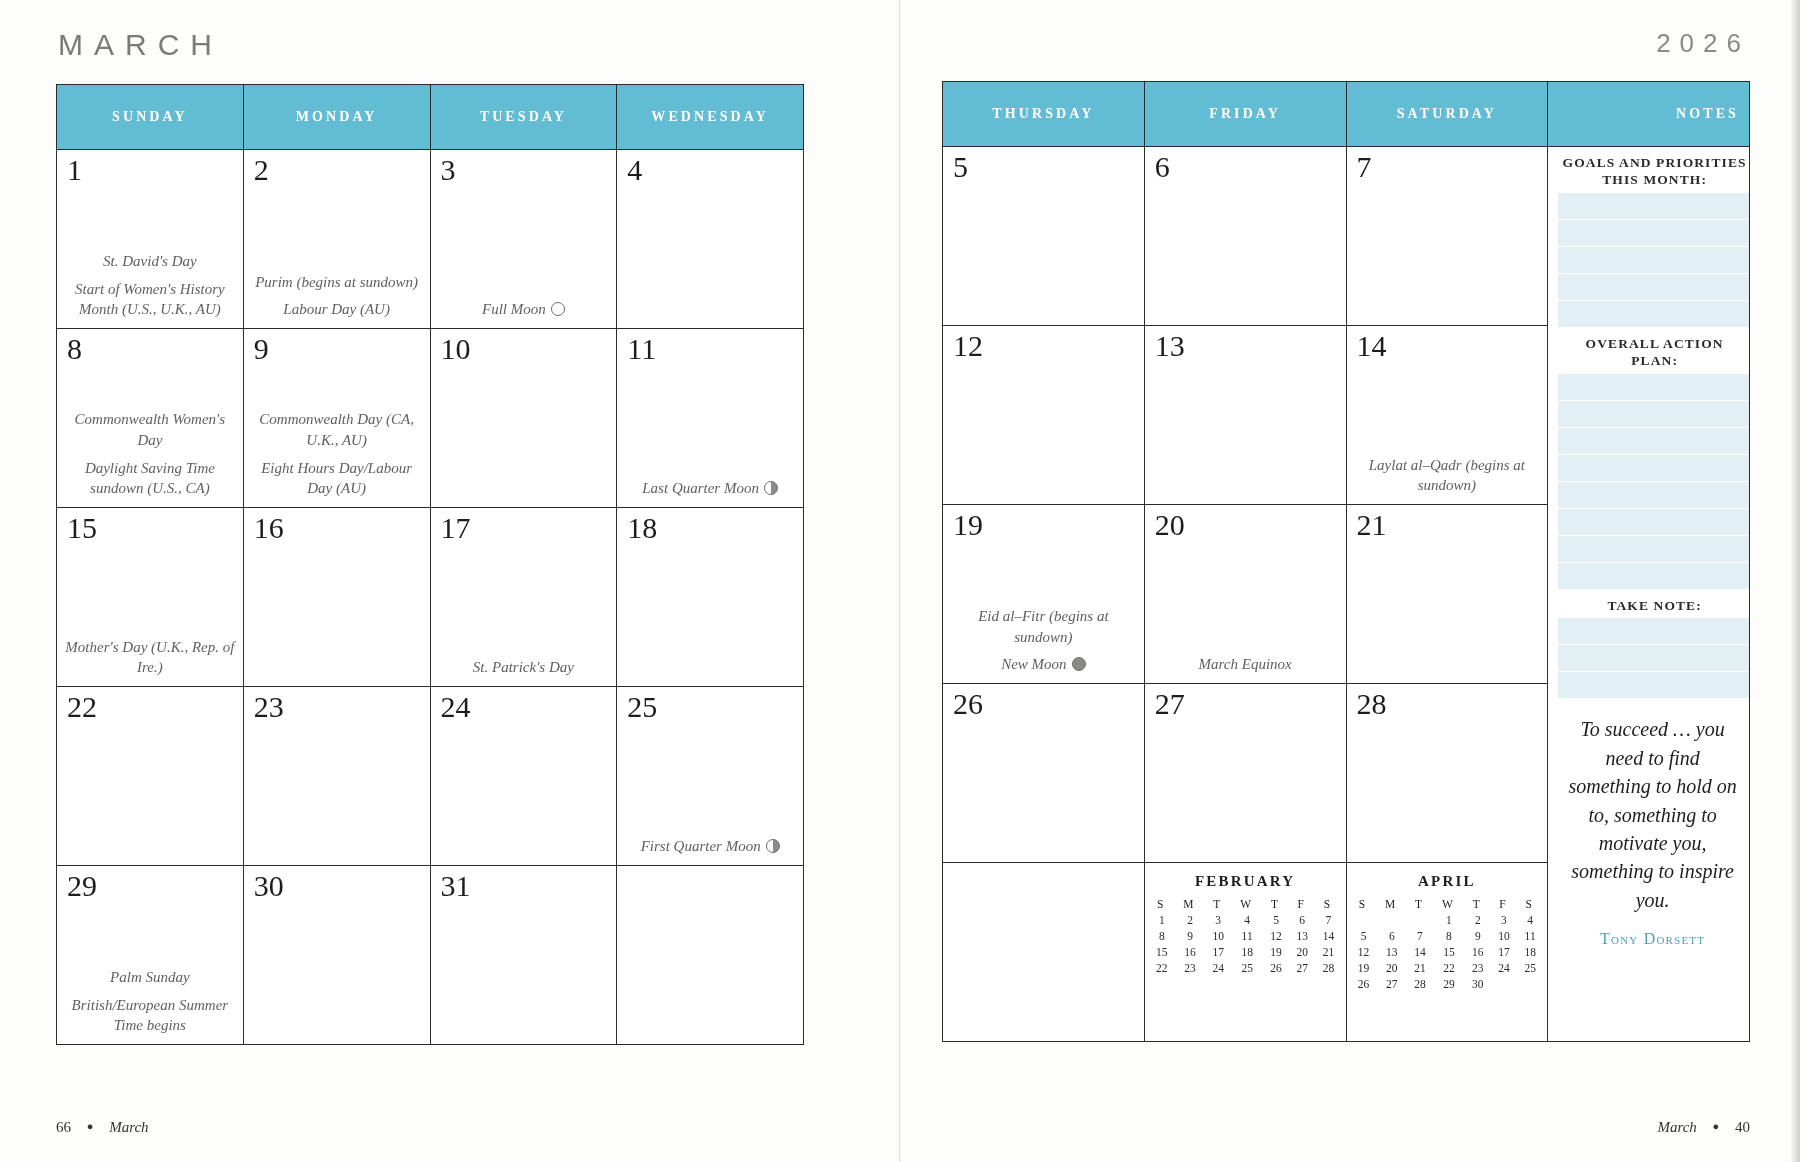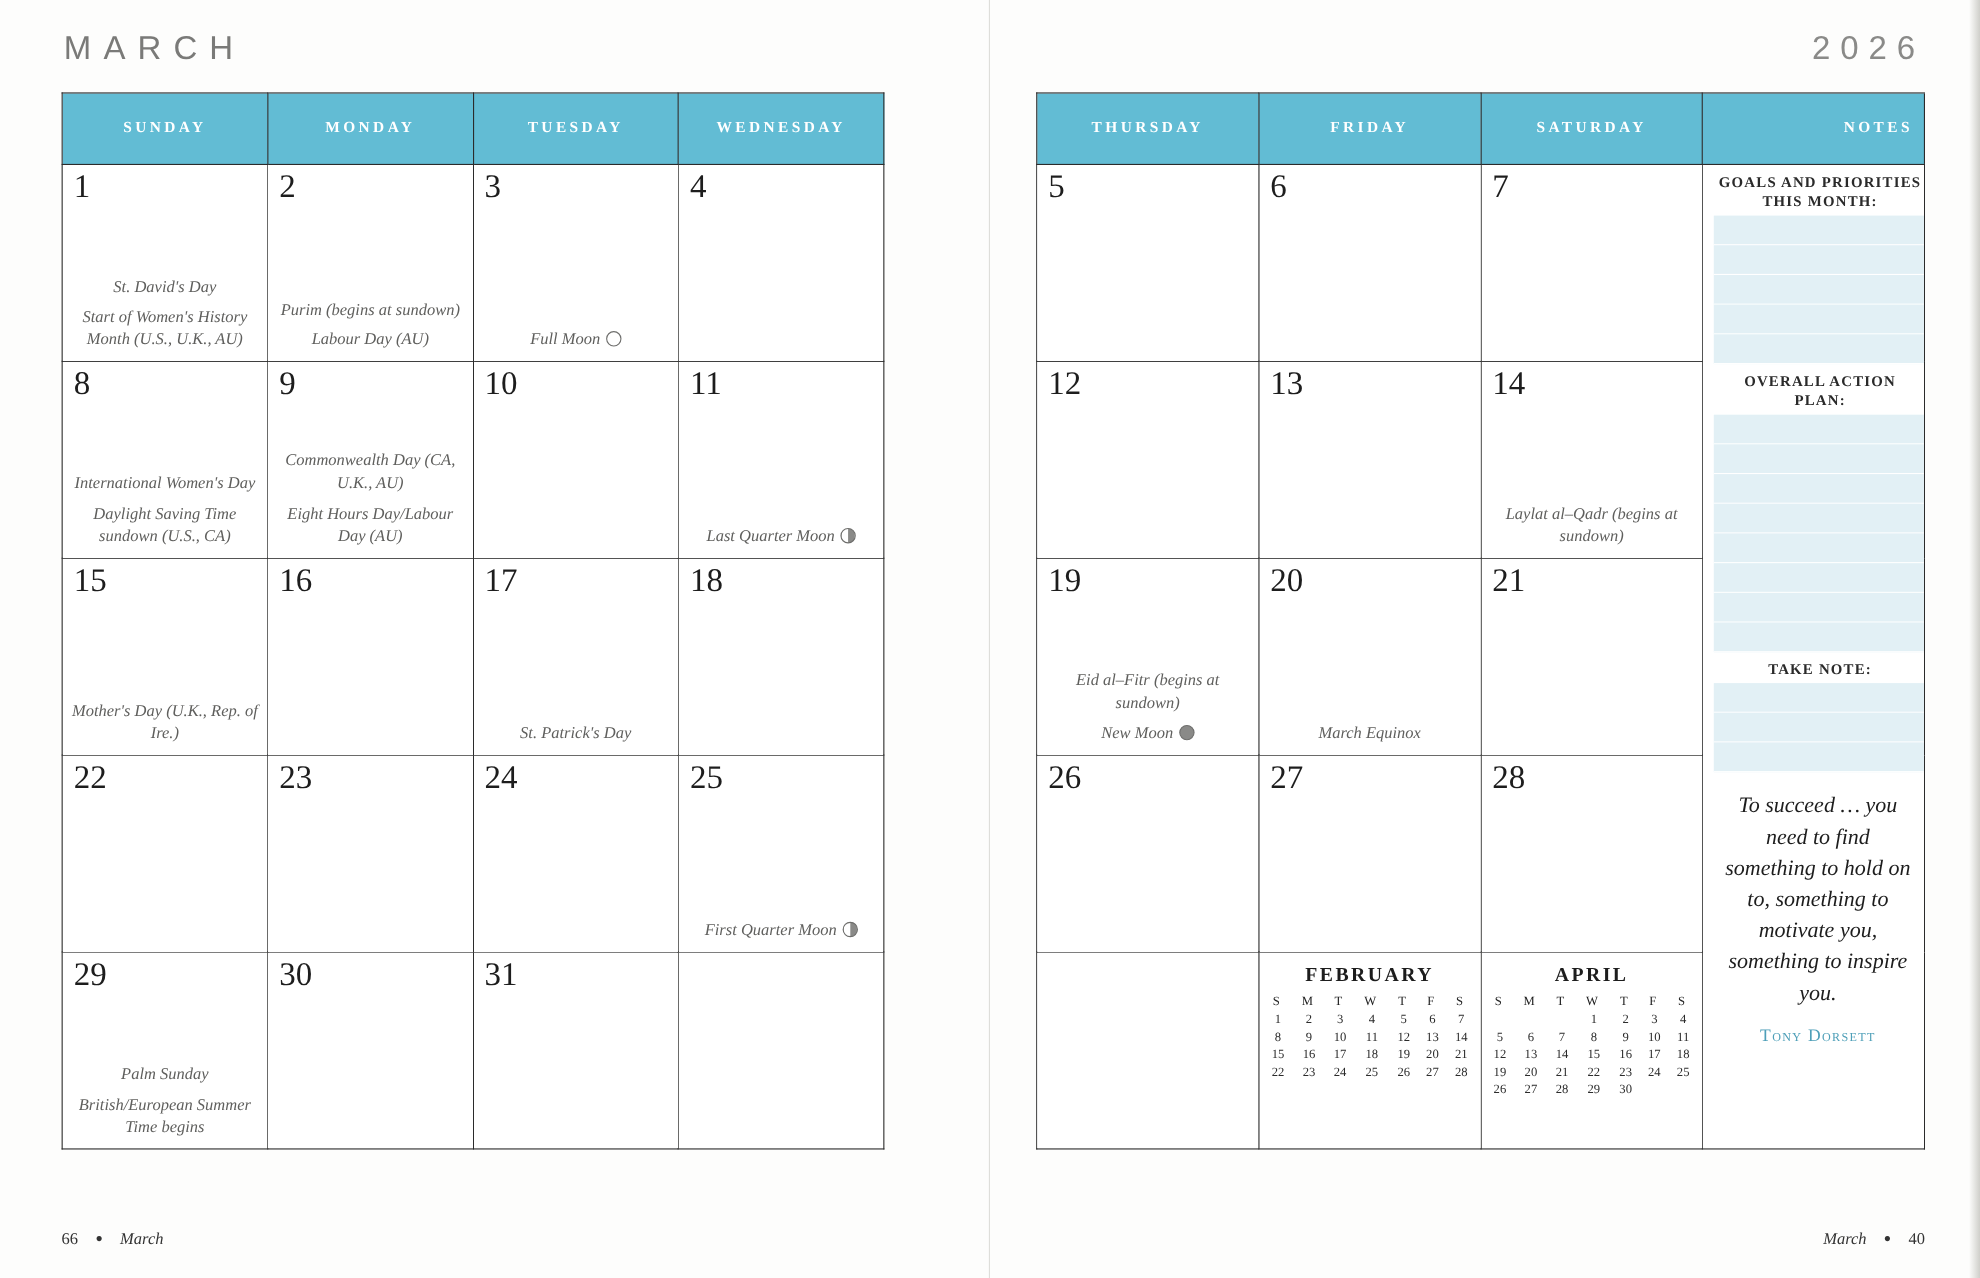--- a/index.html
+++ b/index.html
@@ -31,21 +31,21 @@
   .edge-right{position:absolute;right:0;top:0;width:10px;height:1162px;background:linear-gradient(to left,#cfcfca,#fdfdfc);}
 
   
   .month-title{
     font-family:"Liberation Sans", sans-serif;
     font-size:30px;letter-spacing:11px;color:#7a7a78;
     font-weight:400;margin:0 0 22px 2px;
   }
   .year-title{
     font-family:"Liberation Sans", sans-serif;
-    font-size:30px;letter-spacing:9px;color:#8a8a88;
+    font-size:26px;letter-spacing:9px;color:#8a8a88;
     font-weight:400;margin:0 0 22px 0;text-align:right;
   }
 
   
   .cal{
     border-collapse:collapse;
     table-layout:fixed;
     border:1px solid #2b2b2b;
   }
   .cal.left-cal{width:748px;}
@@ -135,21 +135,21 @@
     font-family:"Liberation Serif", serif;
   }
 
   
   .mini{
     text-align:center;
     padding:10px 4px 0 4px;
     font-family:"Liberation Serif", serif;
   }
   .mini .mini-title{
-    font-weight:700;letter-spacing:2.2px;font-size:18px;color:#1d1d1d;margin-bottom:6px;
+    font-weight:700;letter-spacing:2.2px;font-size:15px;color:#1d1d1d;margin-bottom:6px;
   }
   .mini table{width:100%;border-collapse:collapse;}
   .mini td,.mini th{
     border:none;height:auto;font-size:11.5px;color:#2b2b2b;
     padding:2px 0;text-align:center;font-weight:400;background:transparent;
   }
   .mini th{font-size:11.5px;color:#1d1d1d;font-weight:400;}
 
   
   .footer{
@@ -204,21 +204,21 @@
               </div>
             </td>
             <td>
               <div class="daynum">4</div>
             </td>
           </tr>
           <tr>
             <td>
               <div class="daynum">8</div>
               <div class="events">
-                <div class="ev">International Women's Day</div>
+                <div class="ev">Commonwealth Women's Day</div>
                 <div class="ev">Daylight Saving Time sundown (U.S., CA)</div>
               </div>
             </td>
             <td>
               <div class="daynum">9</div>
               <div class="events">
                 <div class="ev">Commonwealth Day (CA, U.K., AU)</div>
                 <div class="ev">Eight Hours Day/Labour Day (AU)</div>
               </div>
             </td>

